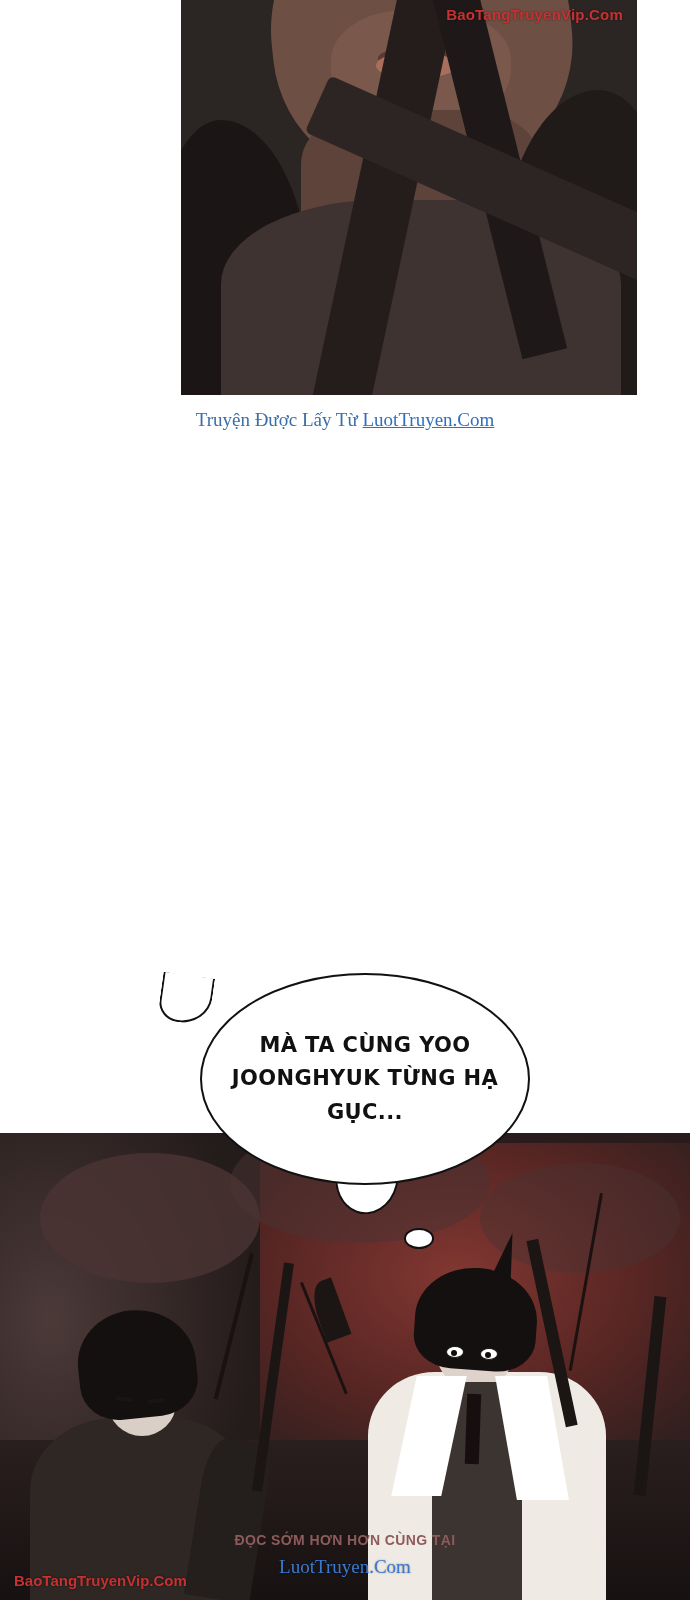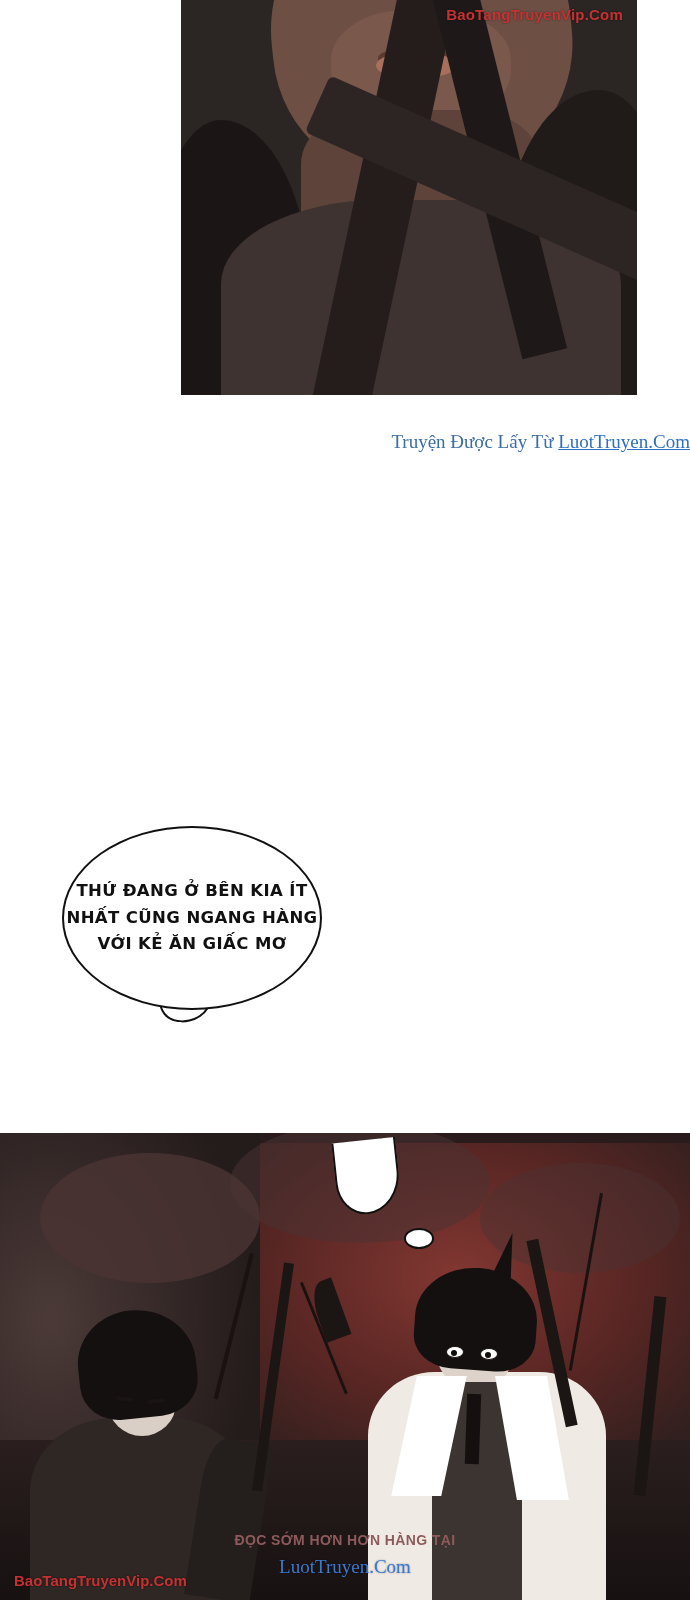--- a/index.html
+++ b/index.html
@@ -136,25 +136,24 @@
     text-shadow: 0 0 2px rgba(0,0,0,0.5);
     white-space: nowrap;
   }
 
   
   .credit-1 {
     position: absolute;
     left: 0;
     top: 409px;
     width: 690px;
-    text-align: right;
+    text-align: center;
     font-size: 19px;
     color: #3a6ea5;
     font-family: "Liberation Serif", serif;
-    margin-top: 22px;
   }
   .credit-1 .link {
     color: #2f6fc0;
     text-decoration: underline;
   }
   .credit-2 {
     position: absolute;
     left: 0;
     top: 437px;
     width: 690px;
@@ -514,24 +513,24 @@
     <div class="strapB"></div>
     <div class="wm-top">BaoTangTruyenVip.Com</div>
   </div>
 
   <div class="credit-1">
     <span>Truyện Được Lấy Từ </span><a class="link" href="#">LuotTruyen.Com</a>
   </div>
 
   <div class="tail tail-1"></div>
   <div class="tail-1b"></div>
-  <div class="bubble bubble-1">THỨ ĐANG Ở BÊN KIA ÍT NHẤT CŨNG NGANG HÀNG VỚI KẺ ĂN GIẤC MƠ</div>
 
   <div class="tail tail-2"></div>
   <div class="tail-2b"></div>
+  <div class="bubble bubble-2">MÀ TA CÙNG YOO JOONGHYUK TỪNG HẠ GỤC...</div>
   <div class="tail-dot"></div>
 
   <div class="panel-bottom">
     <div class="pb-red"></div>
     <div class="pb-dark-l"></div>
     <div class="pb-fog" style="left:40px; top:20px; width:220px; height:130px;"></div>
     <div class="pb-fog" style="left:230px; top:-10px; width:260px; height:120px; opacity:0.5;"></div>
     <div class="pb-fog" style="left:480px; top:30px; width:200px; height:110px; opacity:0.45;"></div>
     <div class="crack" style="left:250px; top:120px; width:4px; height:150px; transform:rotate(14deg);"></div>
     <div class="crack" style="left:300px; top:150px; width:3px; height:120px; transform:rotate(-22deg);"></div>
@@ -557,17 +556,17 @@
   <div class="ch-r-lapelR"></div>
   <div class="ch-r-tie"></div>
   <div class="ch-r-face"></div>
   <div class="ch-r-spike"></div>
   <div class="ch-r-hair"></div>
   <div class="ch-r-eye1"></div>
   <div class="ch-r-eye2"></div>
   <div class="ch-r-pup1"></div>
   <div class="ch-r-pup2"></div>
 
-  <div class="wm-bot-c1">ĐỌC SỚM HƠN HƠN HÀNG TẠI</div>
+  <div class="wm-bot-c1">ĐỌC SỚM HƠN HƠN CÙNG TẠI</div>
   <div class="wm-bot-c2">LuotTruyen.Com</div>
   <div class="wm-bot-left">BaoTangTruyenVip.Com</div>
 
 </div>
 
 </body></html>

